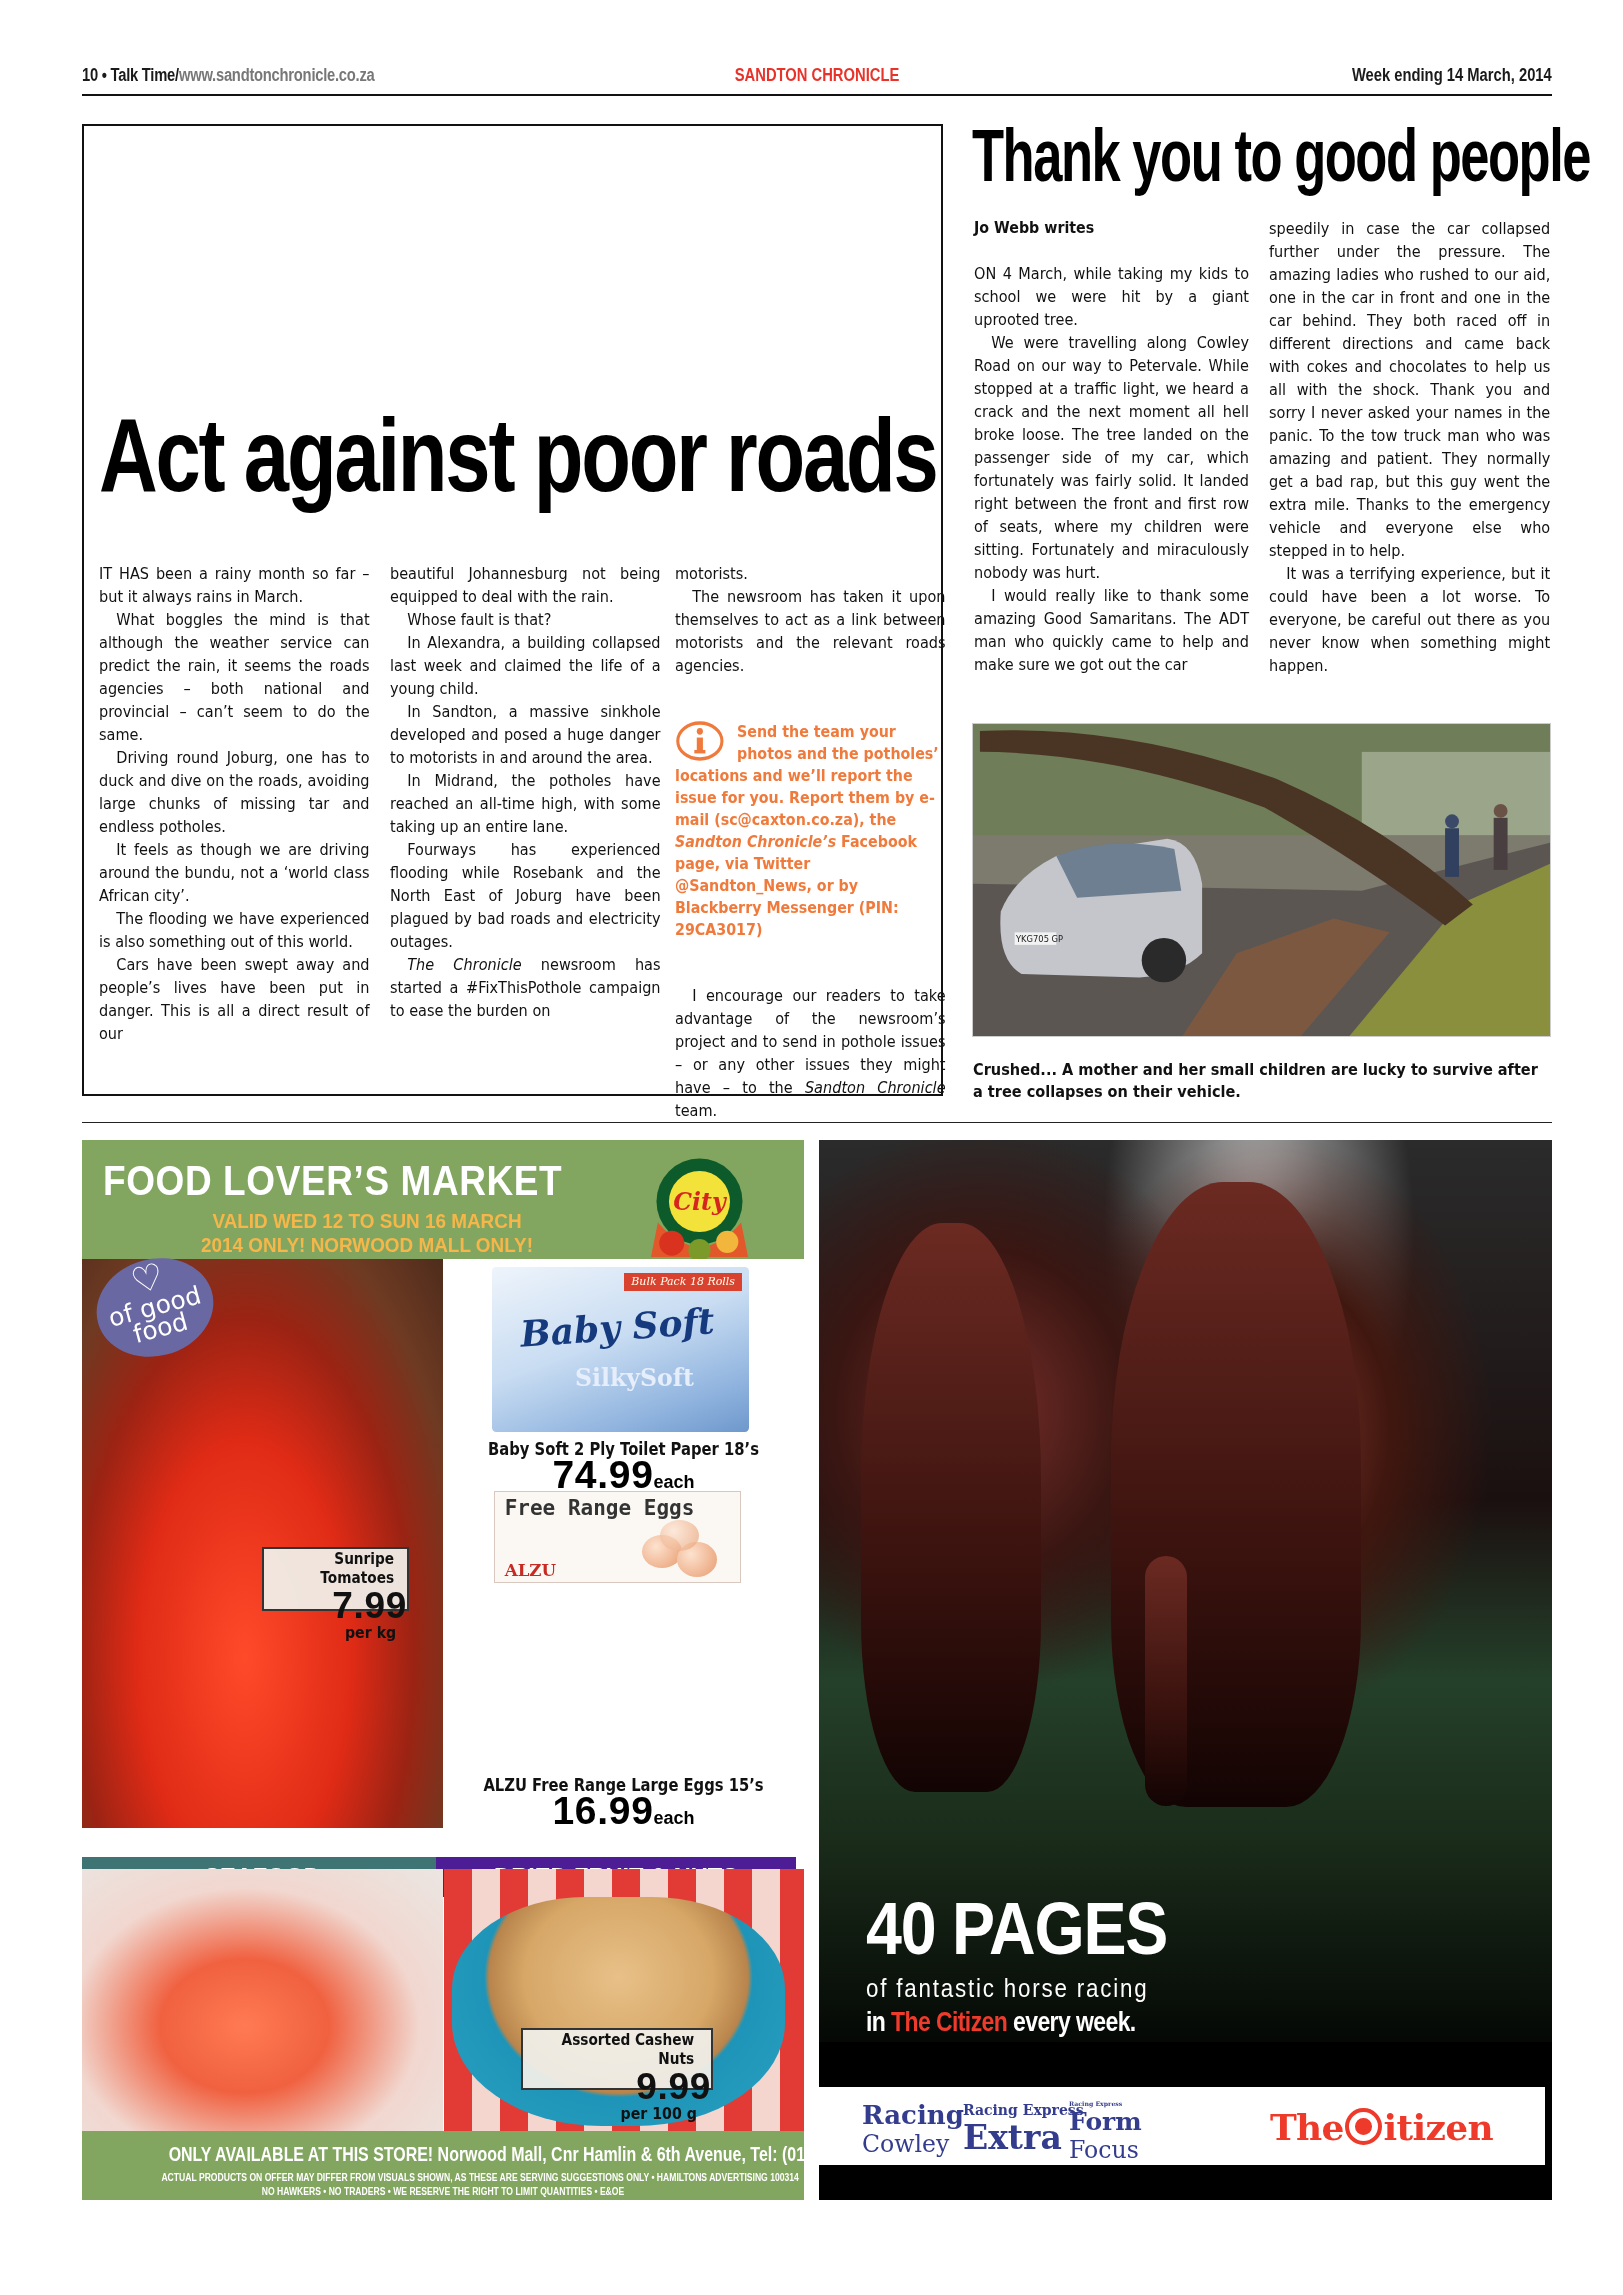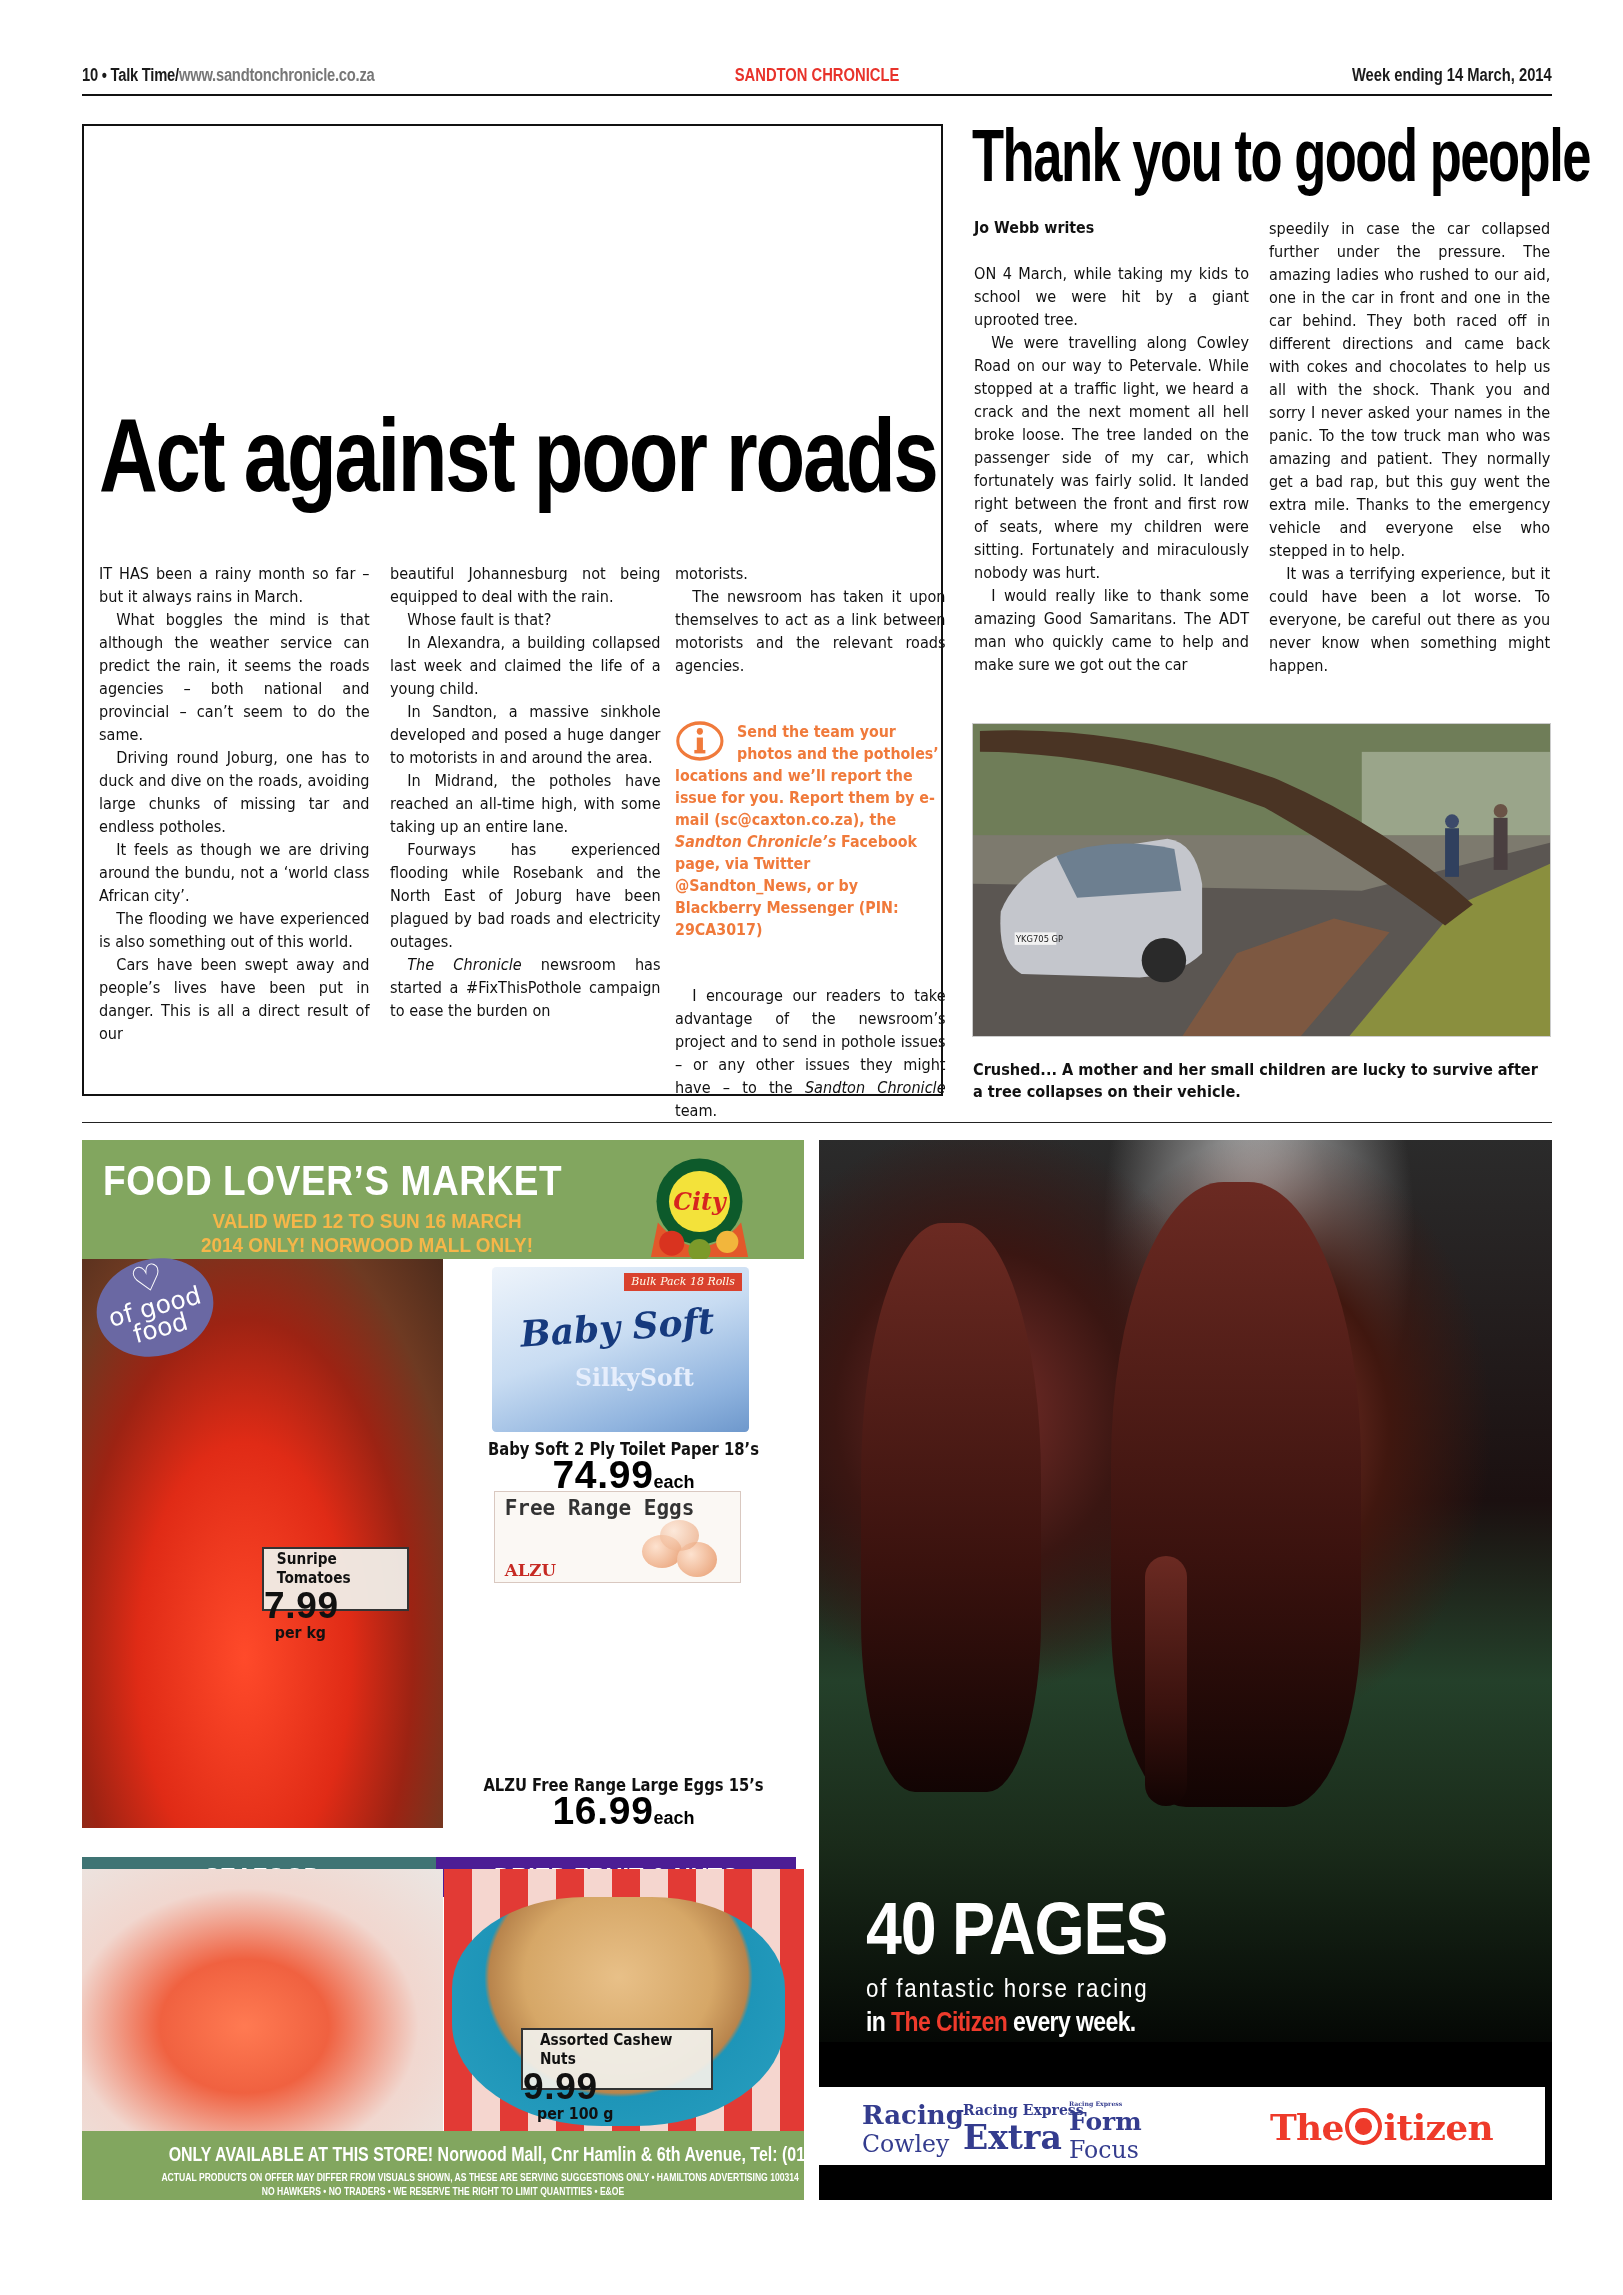--- a/index.html
+++ b/index.html
@@ -50,21 +50,21 @@
   
   .flm { position: absolute; left: 82px; top: 1140px; width: 722px; height: 1061px; background: #fff; overflow: hidden; }
   .flm-head { position: absolute; left: 0; top: 0; width: 100%; height: 119px; background: #82a65f; }
   .flm-title { position: absolute; left: 21px; top: 19.4px; font: bold 43px/1 "Liberation Sans", sans-serif; color: #fff; transform: scaleX(0.86); transform-origin: left; white-space: nowrap; letter-spacing: 0.7px; }
   .flm-valid { position: absolute; left: 42px; top: 69px; width: 486px; text-align: center; font: bold 21px/23.6px "Liberation Sans", sans-serif; color: #f6b649; transform: scaleX(0.9); }
   .fv-logo { position: absolute; left: 548px; top: 12.5px; width: 139px; height: 111px; }
   .tomato-panel { position: absolute; left: 0; top: 119px; width: 361px; height: 569px; background: radial-gradient(ellipse at 45% 70%, #ff4a2a 0%, #e02b16 38%, #9c2313 60%, #6e3a22 80%, #4e2c1c 100%); }
   .heart-badge { position: absolute; left: 14px; top: 0px; width: 118px; height: 97px; border-radius: 50%; background: #6a68a3; color: #fff; text-align: center; transform: rotate(-15deg); }
   .heart-badge .h { font-size: 36px; line-height: 37px; }
   .heart-badge .t { font: 25px/22px "DejaVu Sans", sans-serif; }
-  .price-box { position: absolute; background: rgba(240,238,232,0.95); border: 2.1px solid #333; text-align: left; color: #111; }
+  .price-box { position: absolute; background: rgba(240,238,232,0.95); border: 2.1px solid #333; text-align: right; color: #111; }
   .price-box .nm { font: bold 16.7px/19.4px "DejaVu Sans", sans-serif; transform: scaleX(0.82); }
   .price-box .pr { font: bold 37px/35px "Liberation Sans", sans-serif; letter-spacing: 0.7px; }
   .price-box .un { font: bold 16.7px/18px "DejaVu Sans", sans-serif; transform: scaleX(0.85); }
   .tom-price { left: 180px; top: 288px; width: 147px; height: 64px; }
 
   .right-panel { position: absolute; left: 361px; top: 119px; width: 361px; height: 569px; background: #fff; }
   .tp-img { position: absolute; left: 49px; top: 8.3px; width: 257px; height: 165px; border-radius: 4.2px; background: linear-gradient(160deg, #eef4fb 0%, #c8dcf2 45%, #8fb3de 80%, #6e98cc 100%); overflow: hidden; }
   .tp-brand { position: absolute; left: 28px; top: 39px; font: italic bold 36px "DejaVu Serif", serif; color: #163a7e; transform: rotate(-4deg); }
   .tp-bulk { position: absolute; right: 7px; top: 5.6px; background: #d9422e; color: #ffe; font: italic 11px/12.5px "DejaVu Serif", serif; padding: 2.8px 7px; text-align: center; }
   .tp-silky { position: absolute; left: 83px; top: 97px; font: bold 23.6px "DejaVu Serif", serif; color: #e6eefc; }

